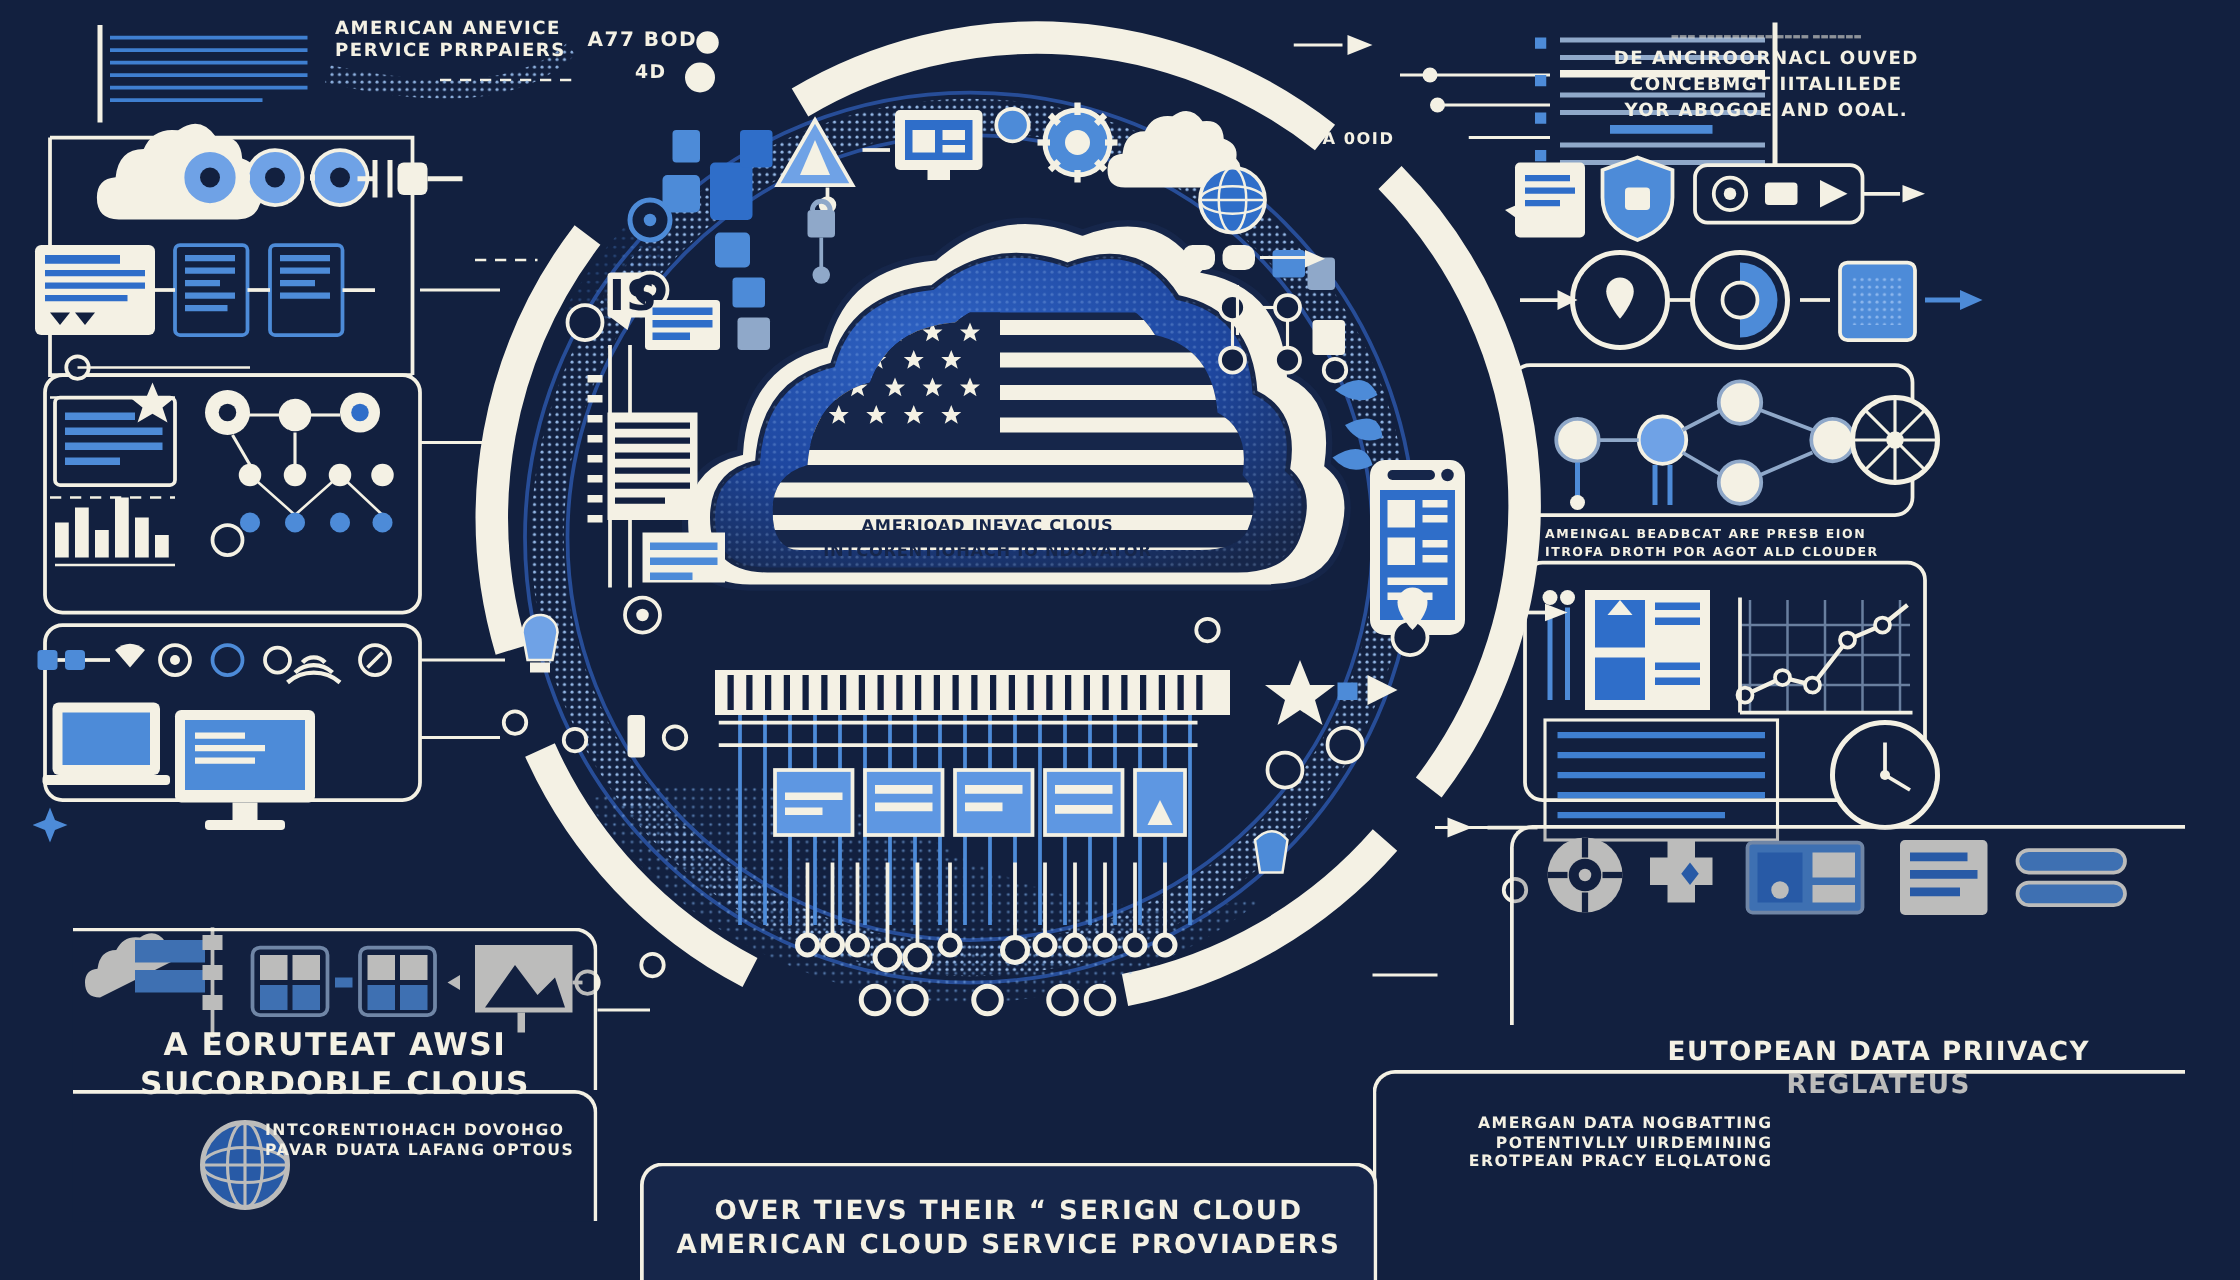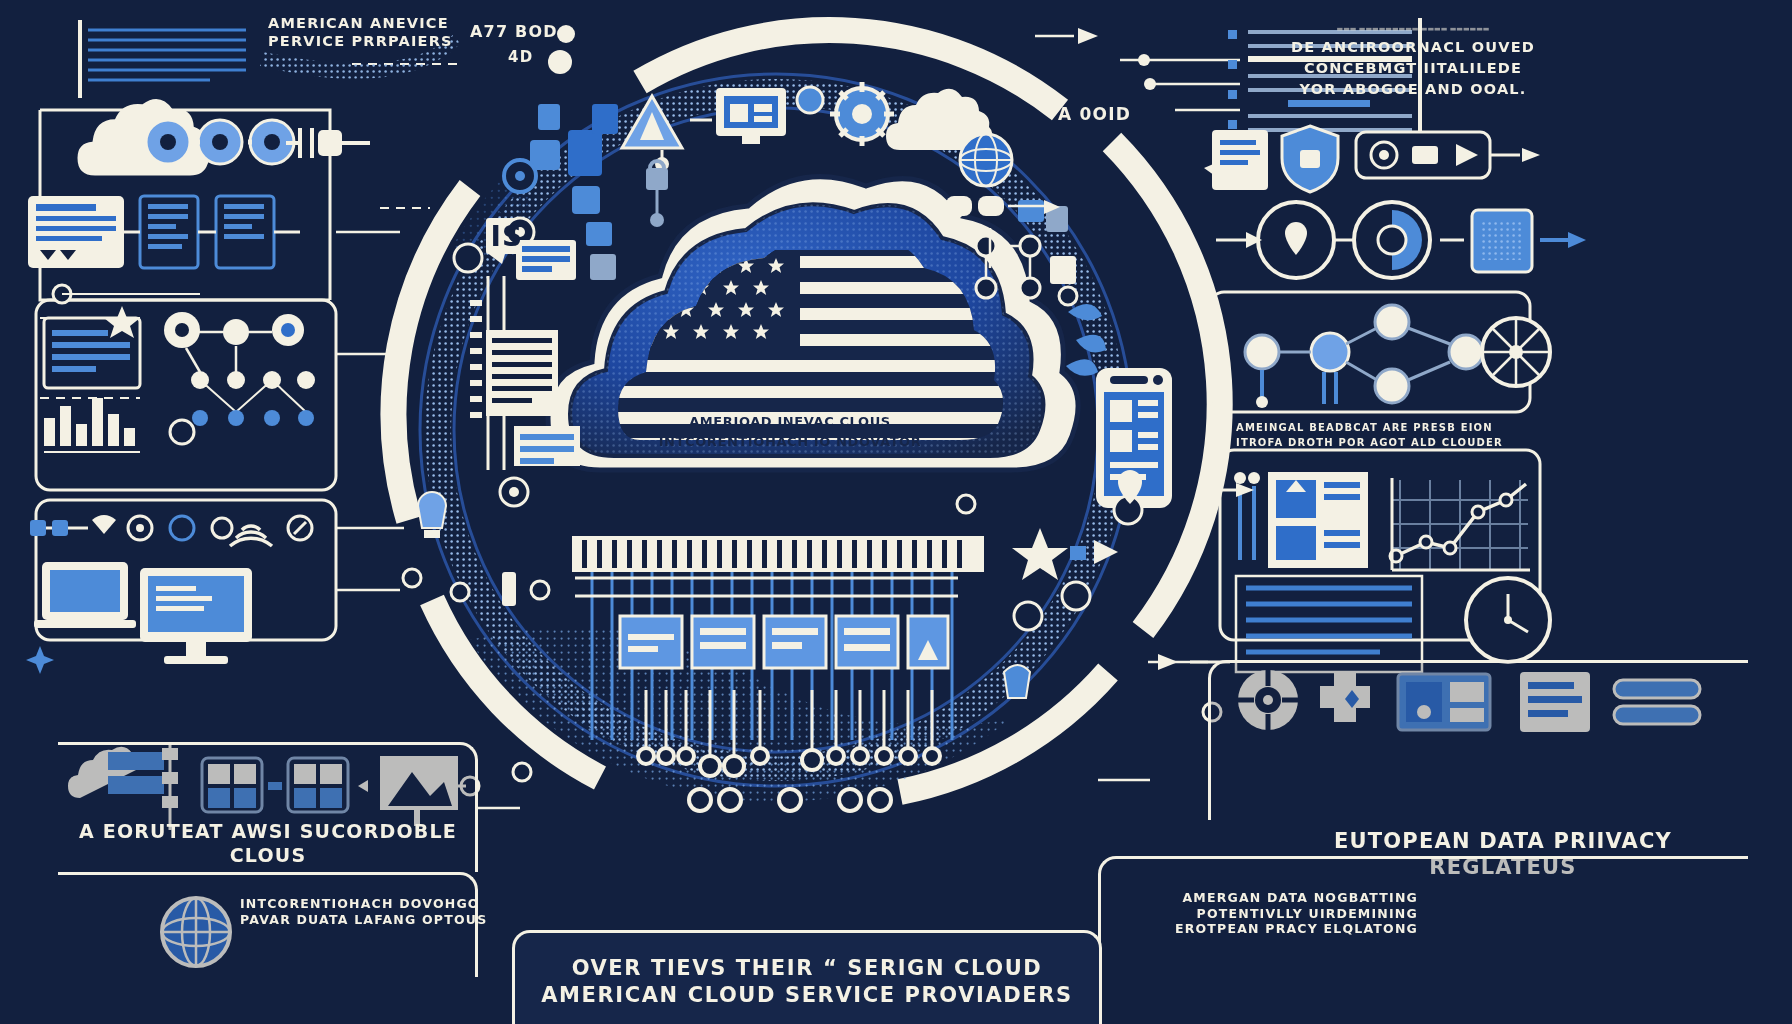--- a/index.html
+++ b/index.html
@@ -50,28 +50,28 @@
   #title-banner .cap { font-size: 21px; letter-spacing: 1.6px; }
 
   
   #bl-box {
     left: 58px; top: 742px; width: 420px; height: 130px;
     border-radius: 0 18px 0 0;
     border-left: none; border-bottom: none;
   }
   #bl-caption {
     position: absolute; left: 58px; top: 820px; width: 420px;
-    font-size: 19px;
+    font-size: 25px;
   }
   #bl-sub {
     left: 58px; top: 872px; width: 420px; height: 105px;
     border-radius: 0 18px 0 0; border-left: none; border-bottom: none;
   }
   #bl-sub-text {
-    position: absolute; left: 240px; top: 896px; width: 250px;
+    position: absolute; left: 212px; top: 896px; width: 250px;
     font-size: 12.5px; text-align: left;
   }
 
   #br-box {
     left: 1208px; top: 660px; width: 540px; height: 160px;
     border-radius: 18px 0 0 0; border-right: none; border-bottom: none;
   }
   #br-caption {
     position: absolute; left: 1258px; top: 828px; width: 490px;
     font-size: 21px;
@@ -85,21 +85,21 @@
     font-size: 12.5px; text-align: right;
   }
 
   
   #hdr-left {
     position: absolute; left: 268px; top: 14px; width: 230px;
     font-size: 14.5px; text-align: left;
   }
   #hdr-a77 { position: absolute; left: 470px; top: 22px; font-size: 16px; }
   #hdr-4d  { position: absolute; left: 508px; top: 48px; font-size: 15px; }
-  #hdr-a0oid { position: absolute; left: 1058px; top: 104px; font-size: 17px; }
+  #hdr-a0oid { position: absolute; left: 1058px; top: 104px; font-size: 13px; }
   #hdr-right {
     position: absolute; left: 1248px; top: 24px; width: 330px;
     font-size: 14.5px; text-align: center; line-height: 1.45;
   }
   #hdr-right .fake { opacity: .55; font-size: 7px; letter-spacing: 0; display:block; margin-bottom:3px;}
 
   #mid-right-text {
     position: absolute; left: 1236px; top: 420px; width: 330px;
     font-size: 10px; text-align: left; line-height: 1.5;
   }
@@ -1001,21 +1001,21 @@
   <div id="hdr-4d" class="cap">4D</div>
   <div id="hdr-a0oid" class="cap">A 0OID</div>
 
   <div id="hdr-right" class="cap">
     <span class="fake">▬▬▬ ▬▬▬▬▬▬▬▬▬ ▬▬▬▬ ▬▬▬▬▬▬</span>
     <div>DE ANCIROORNACL OUVED</div>
     <div>CONCEBMGT IITALILEDE</div>
     <div>YOR ABOGOE AND OOAL.</div>
   </div>
 
-  <div class="abs cap" style="left:486px; top:220px; width:42px; font-size:28px; color:#12203f; line-height:34px;">IS</div>
+  <div class="abs cap" style="left:486px; top:220px; width:42px; font-size:34px; color:#12203f; line-height:34px;">IS</div>
 
   <div id="cloud-text">
     <div>AMERIOAD INEVAC CLOUS</div>
     <div>INTCORENTIOHACH IO NDOVATOR</div>
   </div>
 
   <div id="mid-right-text" class="cap">
     <div>AMEINGAL BEADBCAT ARE PRESB EION</div>
     <div>ITROFA DROTH POR AGOT ALD CLOUDER</div>
   </div>

